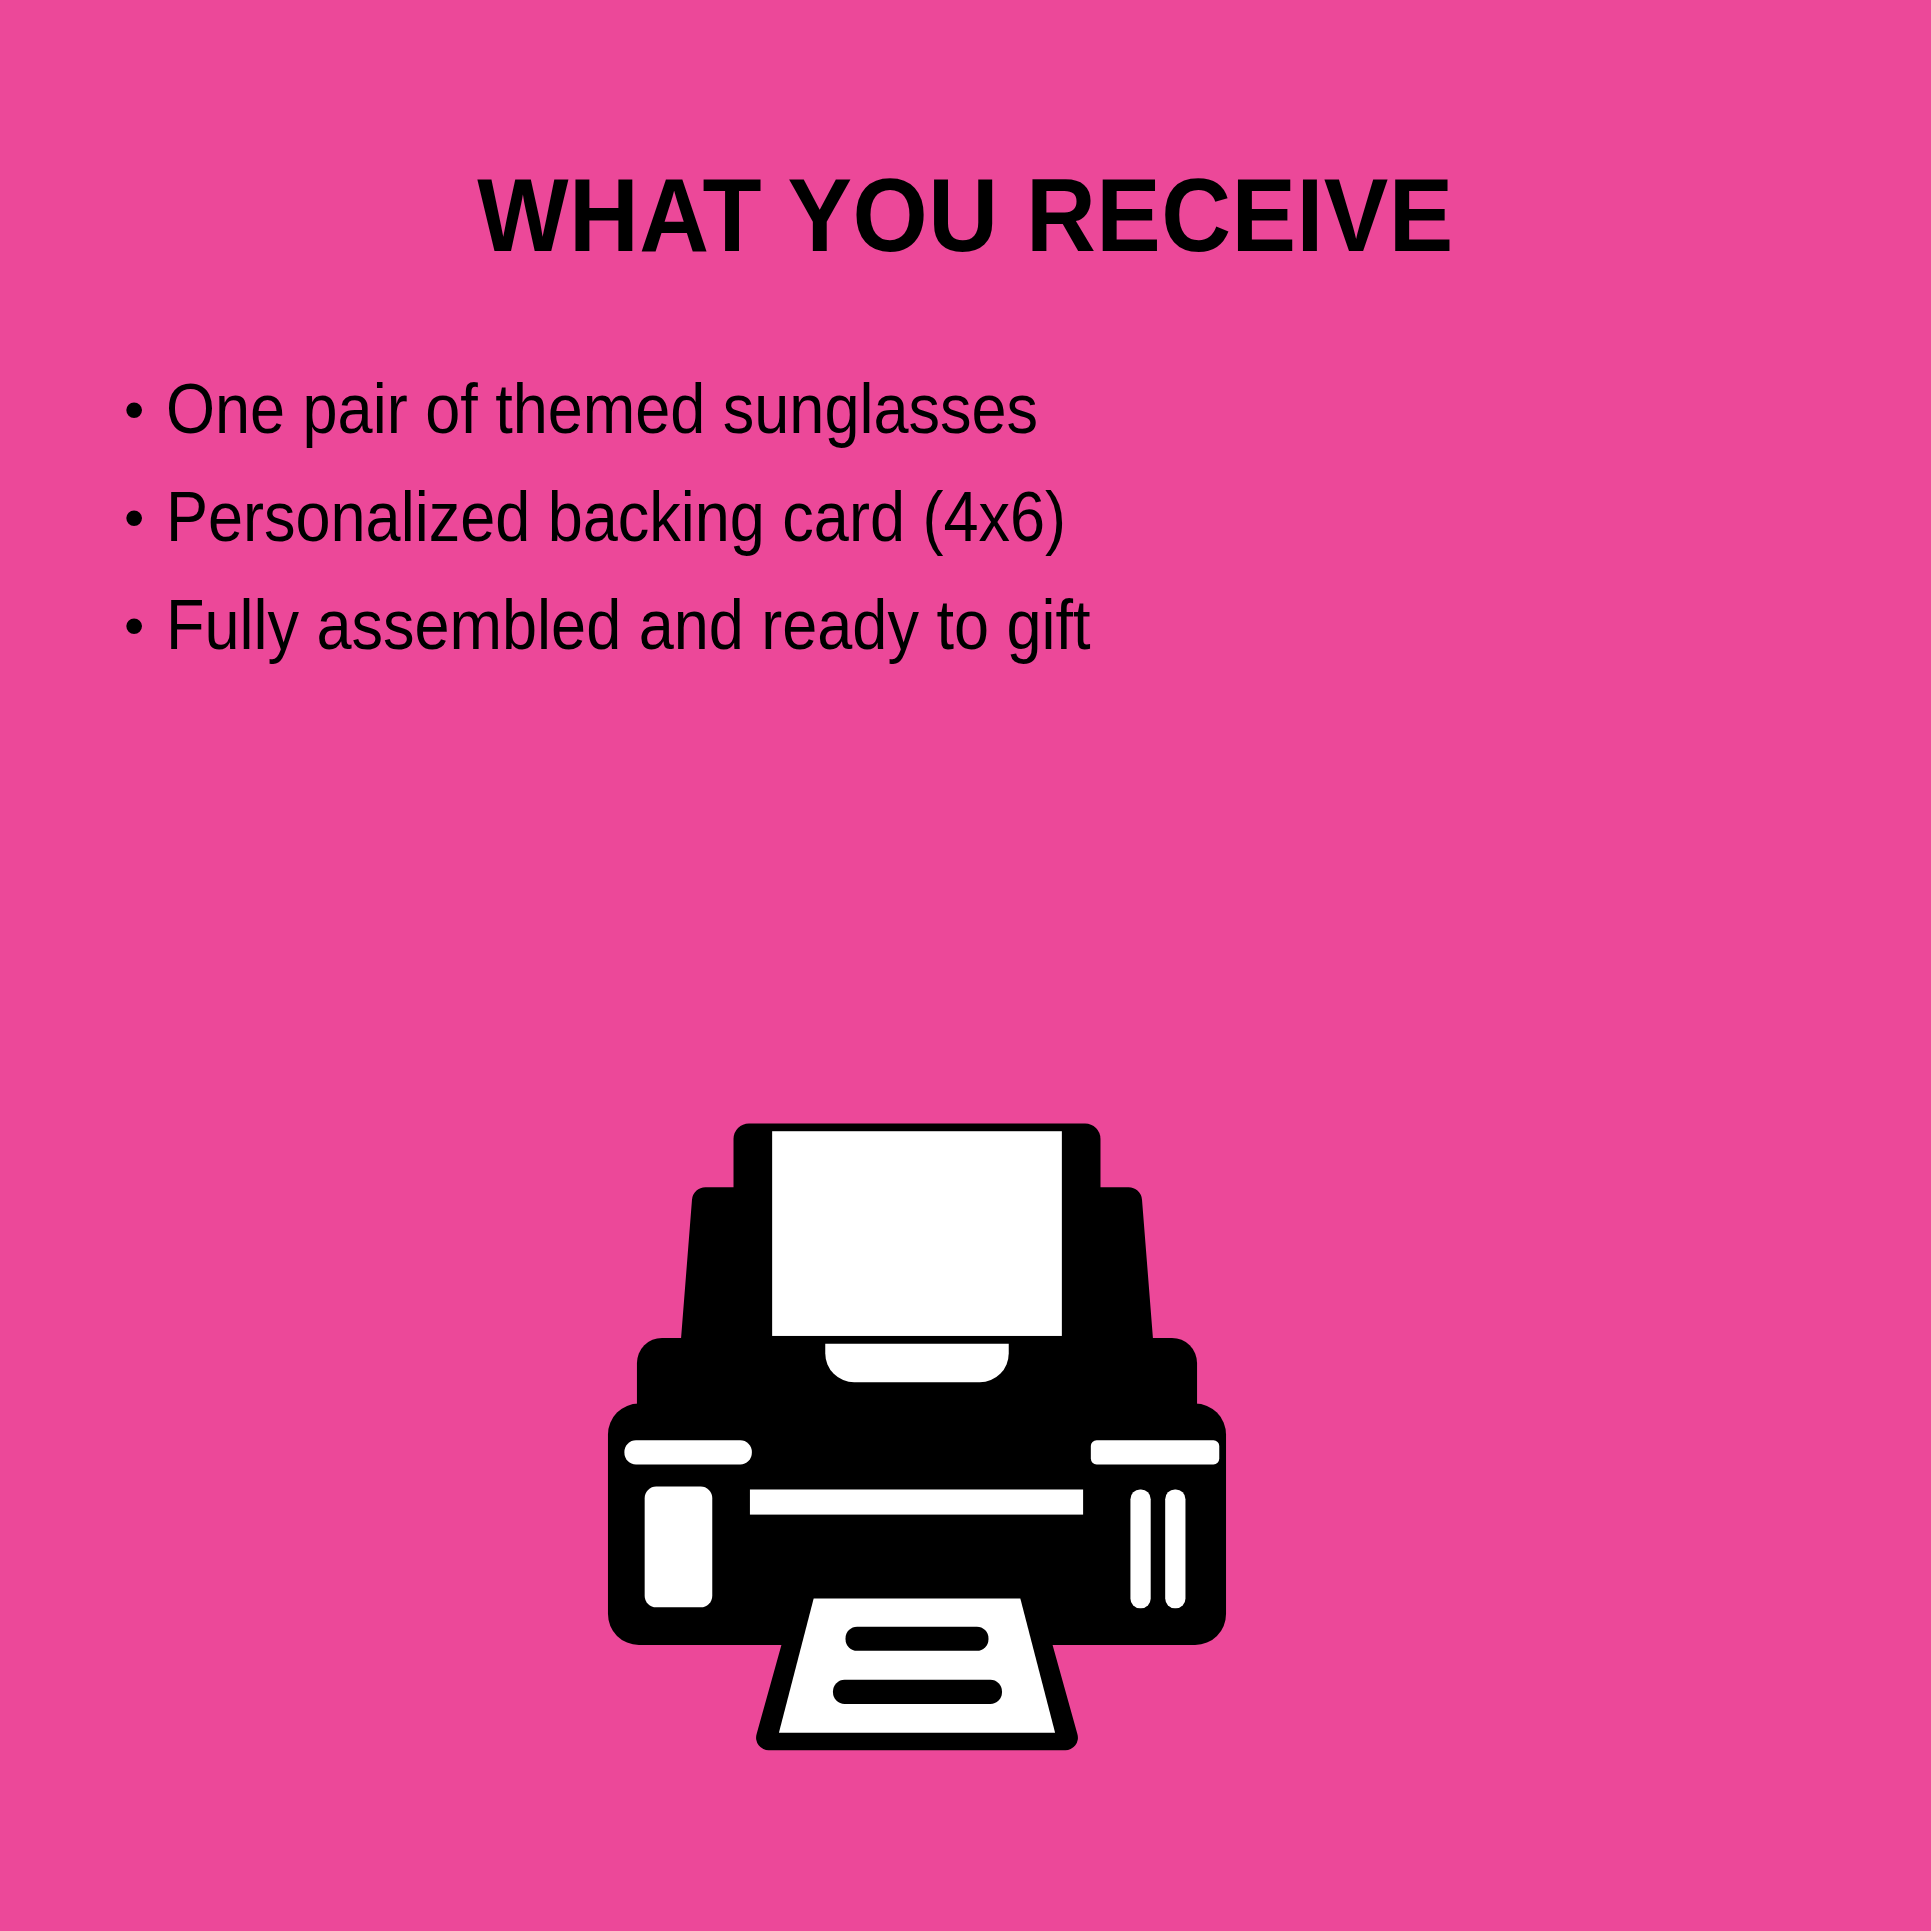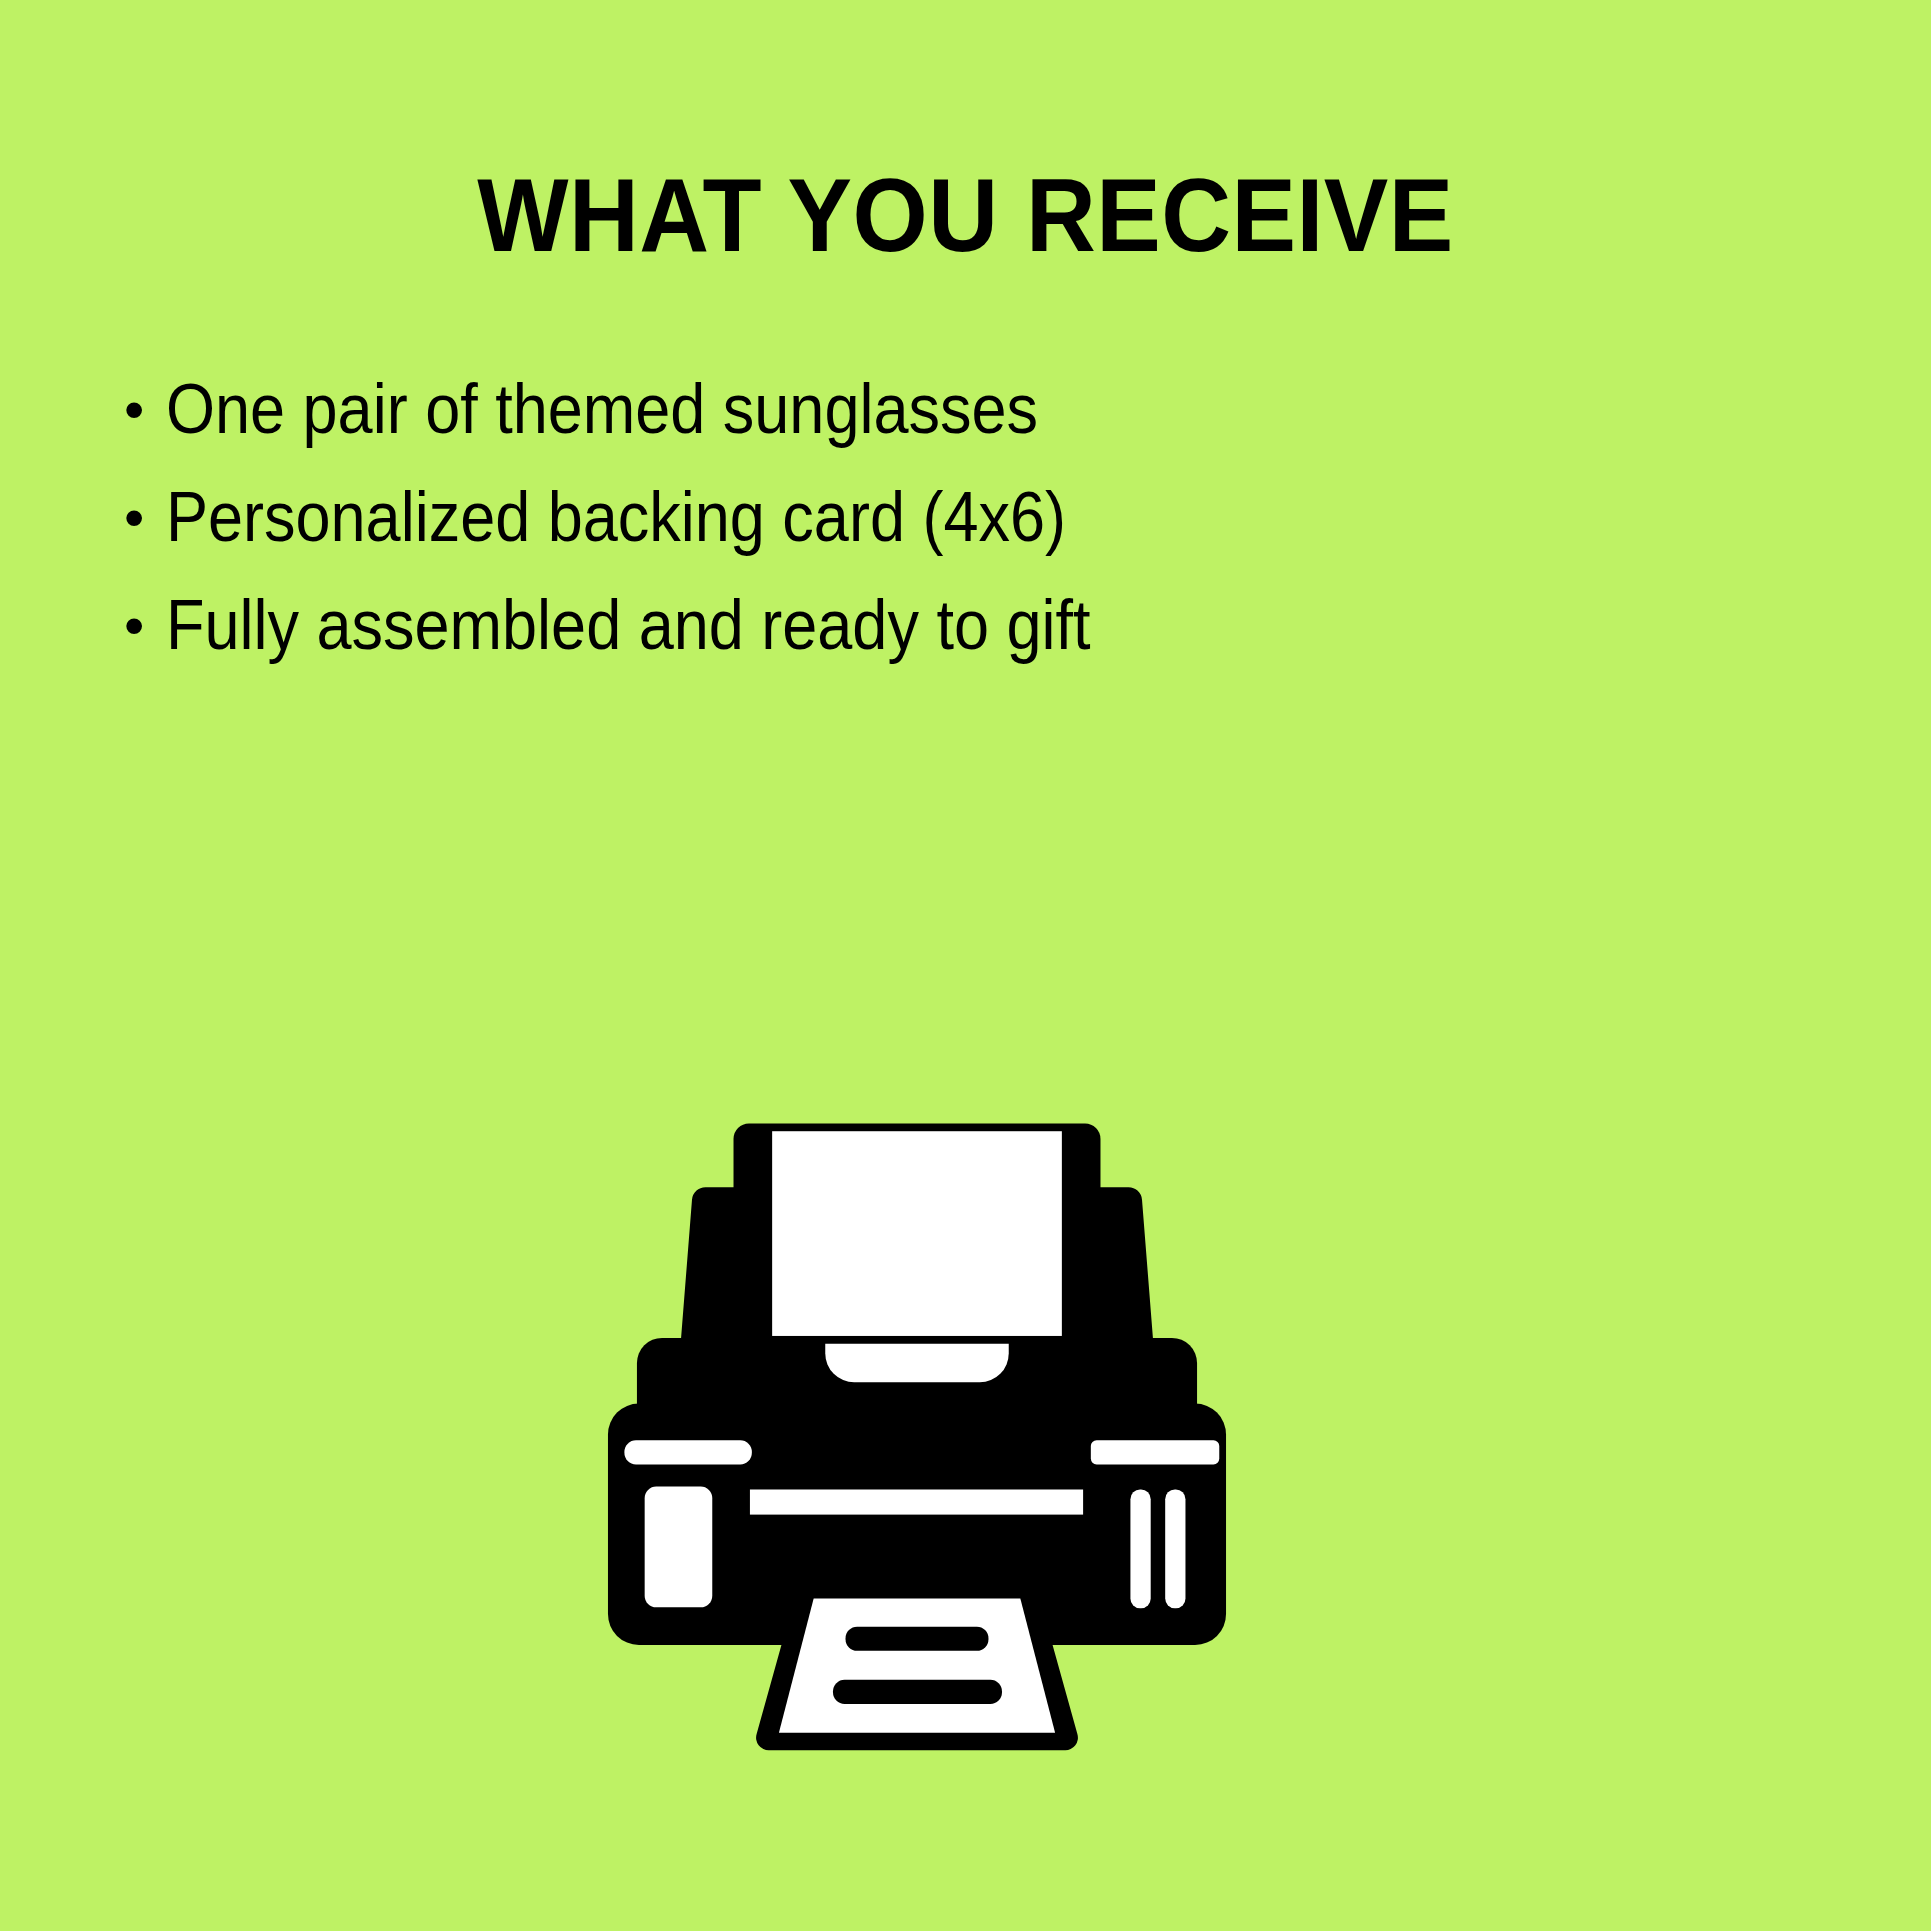--- a/index.html
+++ b/index.html
@@ -81,21 +81,21 @@
   }
   .printer-wrap svg {
     display: block;
     width: 676px;
     height: 676px;
   }
 </style>
 </head>
 <body style="background: rgb(255, 255, 255);">
 
-<div class="page" style="background: #bef264;">
+<div class="page" style="background: #ec4899;">
 
   <h1 class="title">WHAT YOU RECEIVE</h1>
 
   <div class="bullets">
 
     <div class="bullet-row">
       <span class="bullet-dot">•</span>
       <span class="bullet-text">One pair of themed sunglasses</span>
     </div>
 

